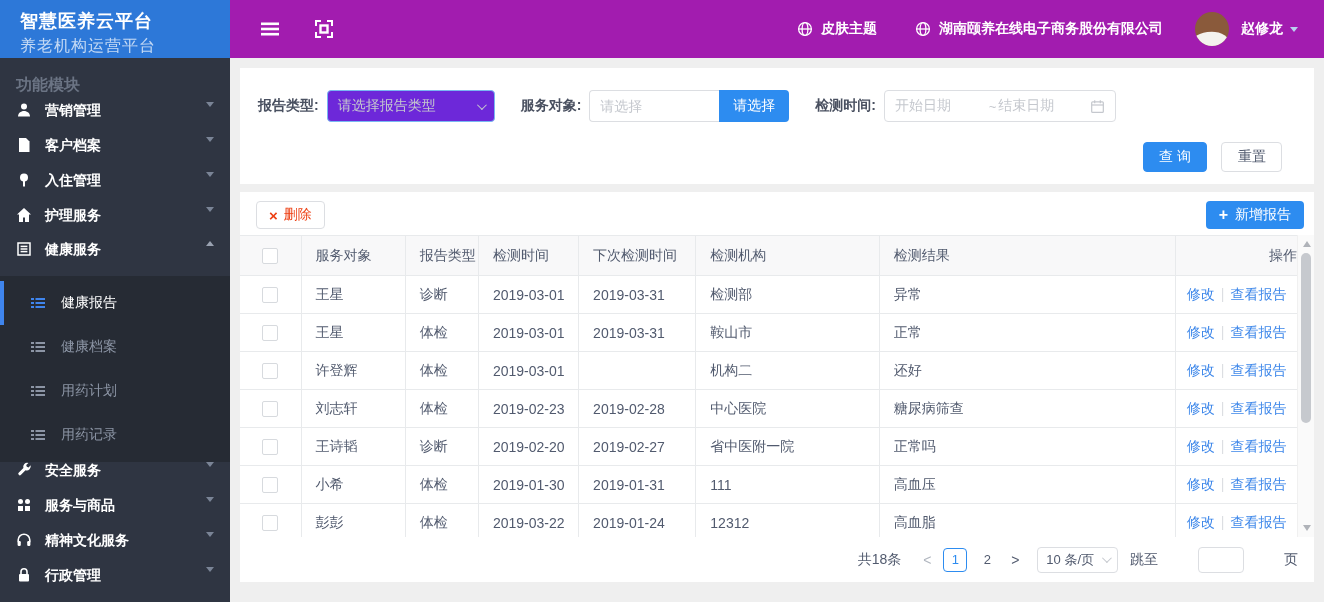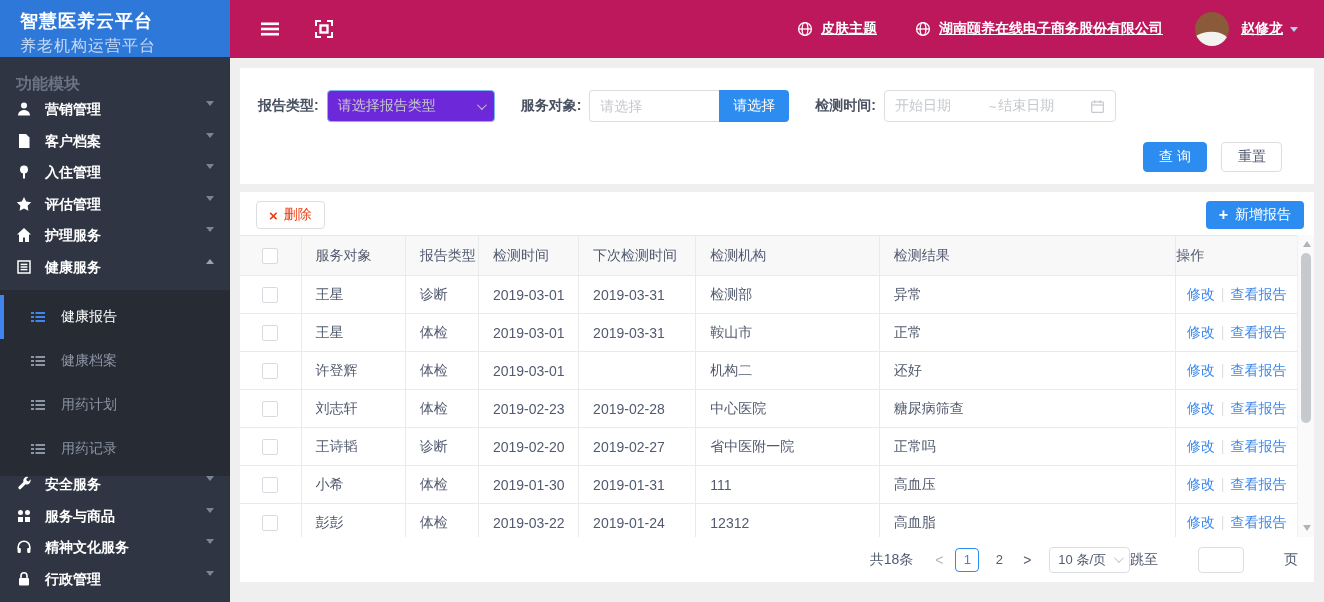--- a/index.html
+++ b/index.html
@@ -24,21 +24,21 @@
   .submenu-item { height:44px; display:flex; align-items:center; padding-left:30px; font-size:14px;
     color:#8c95a5; cursor:pointer; position:relative; }
   .submenu-item .mi { width:16px; height:16px; margin-right:15px; }
   .submenu-item.active { color:#fff; }
   .submenu-item.active::before { content:""; position:absolute; left:0; top:0; bottom:0; width:4px; background:#3f85ed; }
   .submenu-item.active .mi { color:#3f85ed; }
   .submenu-item .mi { color:#8c95a5; }
 
   
   .main { flex:1; display:flex; flex-direction:column; min-width:0; }
-  .topbar { height:58px; background:#be185d; display:flex; align-items:center; color:#fff; padding:0 26px 0 30px; flex-shrink:0;text-decoration:underline; }
+  .topbar { height:58px; background:#a21caf; display:flex; align-items:center; color:#fff; padding:0 26px 0 30px; flex-shrink:0; }
   .tb-icon { width:20px; height:20px; cursor:pointer; }
   .tb-right { margin-left:auto; display:flex; align-items:center; }
   .tb-item { display:flex; align-items:center; font-size:14px; font-weight:bold; cursor:pointer; }
   .tb-item .mi { width:16px; height:16px; margin-right:8px; }
   .avatar { width:34px; height:34px; border-radius:50%; background:#8a5a3b; position:relative; overflow:hidden; flex-shrink:0; }
   .avatar::after { content:""; position:absolute; left:-6px; bottom:-10px; width:40px; height:24px;
     background:#f4f2ee; border-radius:50% 50% 0 0; transform:rotate(-8deg); }
   .caret-white { width:0; height:0; border-left:4px solid transparent; border-right:4px solid transparent;
     border-top:5px solid #b9d0ef; margin-left:7px; }
 
@@ -77,21 +77,21 @@
     font-size:14px; padding:0 12px; cursor:pointer; display:flex; align-items:center; }
   .btn-del .x { font-weight:bold; margin-right:6px; font-size:15px; }
   .btn-add { margin-left:auto; height:28px; background:#2d8cf0; border:none; border-radius:4px; color:#fff;
     font-size:14px; padding:0 13px; cursor:pointer; display:flex; align-items:center; }
   .btn-add .plus { font-size:16px; margin-right:7px; font-weight:bold; }
   .table-zone { display:flex; margin-top:6px; flex-shrink:0; }
   .tbl-viewport { flex:1; height:302px; overflow:hidden; }
   table { width:100%; border-collapse:collapse; table-layout:fixed; font-size:14px; color:#515a6e; }
   thead th { background:#f8f8f9; height:40px; font-weight:normal; text-align:left; padding:0 0 0 14px;
     border-top:1px solid #e8eaec; border-bottom:1px solid #e8eaec; border-right:1px solid #e8eaec; }
-  thead th:last-child { border-right:none; text-align:left; padding-left:0; }
+  thead th:last-child { border-right:none; text-align:right; padding-left:0; }
   tbody td { height:38px; border-bottom:1px solid #e8eaec; border-right:1px solid #e8eaec; padding:0 0 0 14px;
     white-space:nowrap; overflow:hidden; }
   tbody td:last-child { border-right:none; text-align:center; padding-left:0; }
   .col-cb { width:61px; } .col-name { width:104px; } .col-type { width:73px; } .col-time { width:100px; }
   .col-next { width:117px; } .col-org { width:183px; } .col-result { width:296px; } .col-ops { width:121px; }
   th.cbc, td.cbc { text-align:center; padding:0; }
   .cb { width:16px; height:16px; border:1px solid #d7dade; border-radius:2px; background:#fff;
     display:inline-block; vertical-align:middle; cursor:pointer; }
   .lnk { color:#3d87ea; cursor:pointer; text-decoration:none;text-align:center; }
   .lnk-sep { color:#dcdee2; padding:0 6px; }
@@ -107,21 +107,21 @@
   .pager { display:flex; align-items:center; justify-content:flex-end; padding:0 16px; height:50px; font-size:14px; color:#515a6e; }
   .pg-total { margin-right:14px; }
   .pg-arrow { width:24px; height:24px; display:flex; align-items:center; justify-content:center; cursor:pointer; color:#b0b6bf; font-size:14px; }
   .pg-arrow.nx { color:#515a6e; }
   .pg-num { min-width:24px; height:24px; display:flex; align-items:center; justify-content:center;
     margin:0 4px; border-radius:4px; cursor:pointer; font-size:13px; }
   .pg-num.active { border:1px solid #2d8cf0; color:#2d8cf0; background:#fff; }
   .pg-size { height:26px; border:1px solid #dcdee2; border-radius:4px; display:flex; align-items:center;
     padding:0 8px; margin-left:10px; cursor:pointer; font-size:13px; color:#515a6e; }
   .pg-size .chev { margin-left:8px; }
-  .pg-jump { margin-left:0; display:flex; align-items:center;gap:33px; }
+  .pg-jump { margin-left:12px; display:flex; align-items:center;gap:33px; }
   .pg-jump input { width:46px; height:26px; border:1px solid #dcdee2; border-radius:4px; margin:0 7px; outline:none; padding:0 6px; }
   .mi svg { display:block; width:100%; height:100%; }
 </style>
 </head>
 <body>
 
 <div class="app">
 
   <aside class="sidebar">
     <div class="logo">
@@ -150,29 +150,20 @@
       <span class="caret-d"></span>
     </div>
     <div class="menu-item">
       <span class="mi">
           <svg viewBox="0 0 16 16" fill="#fff">
             <circle cx="8" cy="5.5" r="4"></circle>
             <rect x="7" y="8.5" width="2" height="6"></rect>
           </svg>
         </span>
       <span>入住管理</span>
-      <span class="caret-d"></span>
-    </div>
-    <div class="menu-item">
-      <span class="mi">
-          <svg viewBox="0 0 16 16" fill="#fff">
-            <path d="M8 1l2.2 4.5 5 .8-3.6 3.5.8 5L8 12.4l-4.4 2.4.8-5L.8 6.3l5-.8z"></path>
-          </svg>
-        </span>
-      <span>评估管理</span>
       <span class="caret-d"></span>
     </div>
     <div class="menu-item">
       <span class="mi">
           <svg viewBox="0 0 16 16" fill="#fff">
             <path d="M8 1L1 7.4h2V15h4v-4.4h2V15h4V7.4h2z"></path>
           </svg>
         </span>
       <span>护理服务</span>
       <span class="caret-d"></span>

